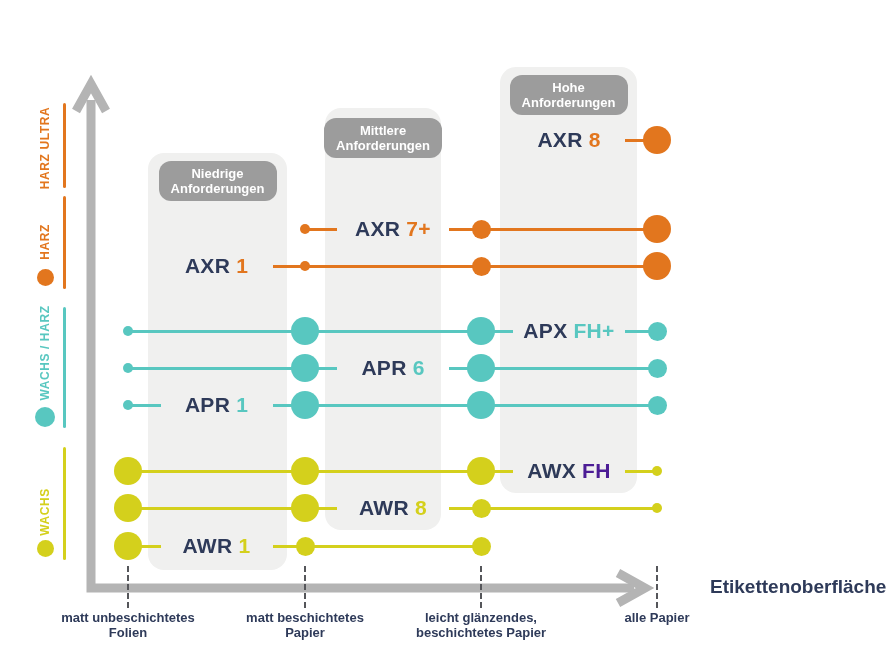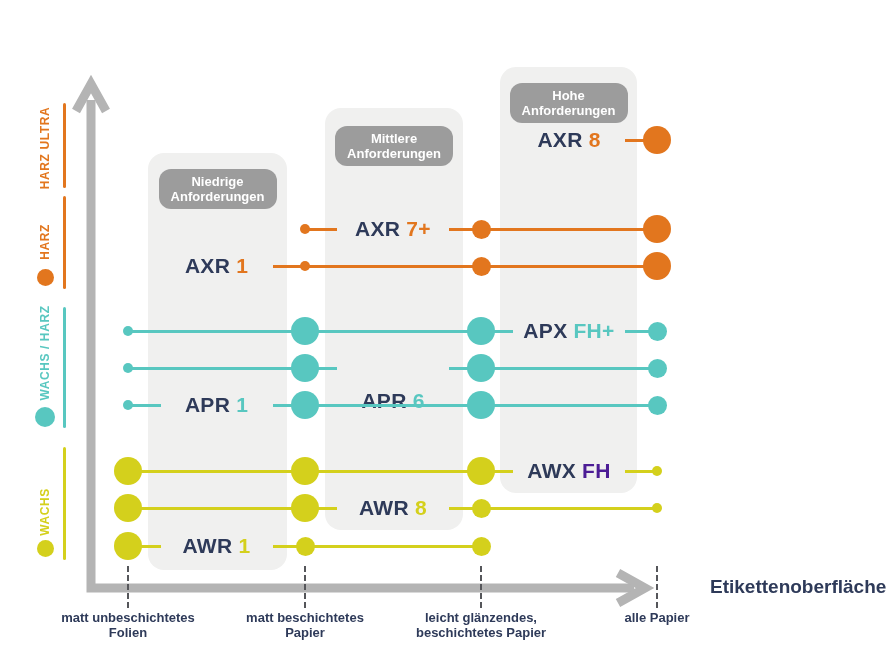--- a/index.html
+++ b/index.html
@@ -7,21 +7,21 @@
     --badge_gray:#9C9C9C; --panel_gray:#F0F0EF; --axis_gray:#B4B4B4; --tick_gray:#55565A;
   }
   html,body{margin:0;padding:0;background:#fff;}
   #stage{position:relative;width:895px;height:656px;background:#fff;overflow:hidden;
          font-family:"Liberation Sans",sans-serif;}
   .ttl{position:absolute;font-weight:bold;font-size:19px;color:var(--navy);white-space:nowrap;}
   .axes{position:absolute;left:0;top:0;color:var(--axis_gray);}
   .zone{position:absolute;background:var(--panel_gray);border-radius:16px;}
   .badge{position:absolute;left:50%;transform:translateX(-50%);background:var(--badge_gray);
          color:#fff;font-weight:bold;font-size:13px;line-height:15px;text-align:center;
-         border-radius:12px;padding:5px 7px;width:104px;margin-top:8px;}
+         border-radius:12px;padding:5px 7px;width:104px;}
   .seg{position:absolute;height:3px;}
   .dot{position:absolute;border-radius:50%;}
   .rowlabel{position:absolute;transform:translate(-50%,-50%);white-space:nowrap;
             font-weight:bold;font-size:21px;letter-spacing:.3px;}
   .rowlabel .pfx{color:var(--navy);}
   .rowlabel .sfx{margin-left:6px;}
   .ysec-line{position:absolute;width:3px;left:63px;border-radius:2px;}
   .ysec-text{position:absolute;left:45px;font-weight:bold;font-size:12px;letter-spacing:.6px;
              writing-mode:vertical-rl;transform:translate(-50%,-50%) rotate(180deg);white-space:nowrap;}
   .tick{position:absolute;top:566px;height:42px;width:0;border-left:2px dashed var(--tick_gray);}
@@ -46,21 +46,21 @@
   <svg class="axes" width="895" height="656">
     <polyline points="91,100 91,588 634,588" fill="none" stroke="currentColor" stroke-width="9" stroke-linejoin="miter"></polyline>
     <polyline points="76,111 91,84 106,111" fill="none" stroke="currentColor" stroke-width="9"></polyline>
     <polyline points="618,573 645,588 618,603" fill="none" stroke="currentColor" stroke-width="9"></polyline>
   </svg>
 
   <div id="zones">
       <div class="zone" style="left: 148px; top: 153px; width: 139px; height: 417px;">
         <div class="badge" style="top: 8px;">Niedrige Anforderungen</div>
       </div>
-      <div class="zone" style="left: 325px; top: 108px; width: 138px; height: 422px;">
+      <div class="zone" style="left: 325px; top: 108px; width: 116px; height: 422px;">
         <div class="badge" style="top: 10px;">Mittlere Anforderungen</div>
       </div>
       <div class="zone" style="left: 500px; top: 67px; width: 137px; height: 426px;">
         <div class="badge" style="top: 8px;">Hohe Anforderungen</div>
       </div>
     </div>
   <div id="ysections">
       <div class="ysec-line" style="top: 103px; height: 85px; background: rgb(226, 118, 30);"></div>
       <div class="ysec-text" style="top: 148px; color: rgb(226, 118, 30);">HARZ ULTRA</div>
       <div class="ysec-line" style="top: 196px; height: 93px; background: rgb(226, 118, 30);"></div>
@@ -94,21 +94,21 @@
       <div class="dot" style="left: 291px; top: 317px; width: 28px; height: 28px; background: rgb(88, 199, 192);"></div>
       <div class="dot" style="left: 467px; top: 317px; width: 28px; height: 28px; background: rgb(88, 199, 192);"></div>
       <div class="dot" style="left: 647.5px; top: 321.5px; width: 19px; height: 19px; background: rgb(88, 199, 192);"></div>
       <div class="rowlabel" style="left: 569px; top: 331px;"><span class="pfx">APX</span><span class="sfx" style="color: rgb(88, 199, 192);">FH+</span></div>
       <div class="seg" style="left: 128px; top: 366.5px; width: 209px; background: rgb(88, 199, 192);"></div>
       <div class="seg" style="left: 449px; top: 366.5px; width: 208px; background: rgb(88, 199, 192);"></div>
       <div class="dot" style="left: 123px; top: 363px; width: 10px; height: 10px; background: rgb(88, 199, 192);"></div>
       <div class="dot" style="left: 291px; top: 354px; width: 28px; height: 28px; background: rgb(88, 199, 192);"></div>
       <div class="dot" style="left: 467px; top: 354px; width: 28px; height: 28px; background: rgb(88, 199, 192);"></div>
       <div class="dot" style="left: 647.5px; top: 358.5px; width: 19px; height: 19px; background: rgb(88, 199, 192);"></div>
-      <div class="rowlabel" style="left: 393px; top: 368px; margin-top: 33px;"><span class="pfx">APR</span><span class="sfx" style="color: rgb(88, 199, 192);">6</span></div>
+      <div class="rowlabel" style="left: 393px; top: 368px;"><span class="pfx">APR</span><span class="sfx" style="color: rgb(88, 199, 192);">6</span></div>
       <div class="seg" style="left: 128px; top: 403.5px; width: 32.5px; background: rgb(88, 199, 192);"></div>
       <div class="seg" style="left: 272.5px; top: 403.5px; width: 384.5px; background: rgb(88, 199, 192);"></div>
       <div class="dot" style="left: 123px; top: 400px; width: 10px; height: 10px; background: rgb(88, 199, 192);"></div>
       <div class="dot" style="left: 291px; top: 391px; width: 28px; height: 28px; background: rgb(88, 199, 192);"></div>
       <div class="dot" style="left: 467px; top: 391px; width: 28px; height: 28px; background: rgb(88, 199, 192);"></div>
       <div class="dot" style="left: 647.5px; top: 395.5px; width: 19px; height: 19px; background: rgb(88, 199, 192);"></div>
       <div class="rowlabel" style="left: 216.5px; top: 405px;"><span class="pfx">APR</span><span class="sfx" style="color: rgb(88, 199, 192);">1</span></div>
       <div class="seg" style="left: 128px; top: 469.5px; width: 385px; background: rgb(212, 208, 28);"></div>
       <div class="seg" style="left: 625px; top: 469.5px; width: 32px; background: rgb(212, 208, 28);"></div>
       <div class="dot" style="left: 114px; top: 457px; width: 28px; height: 28px; background: rgb(212, 208, 28);"></div>

